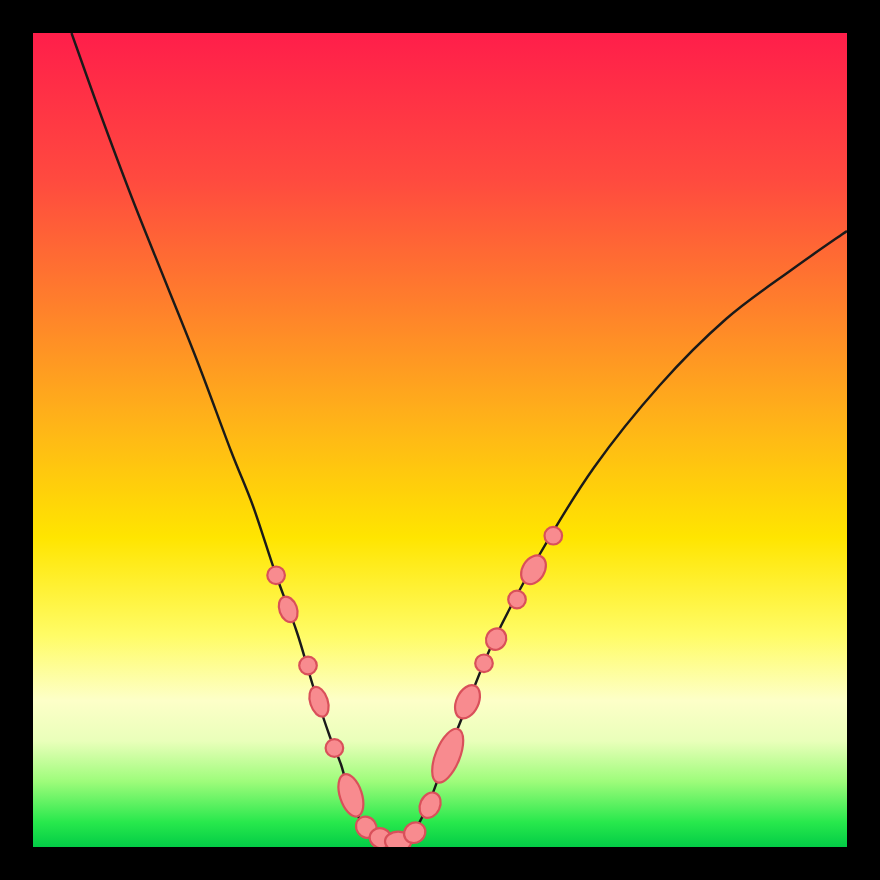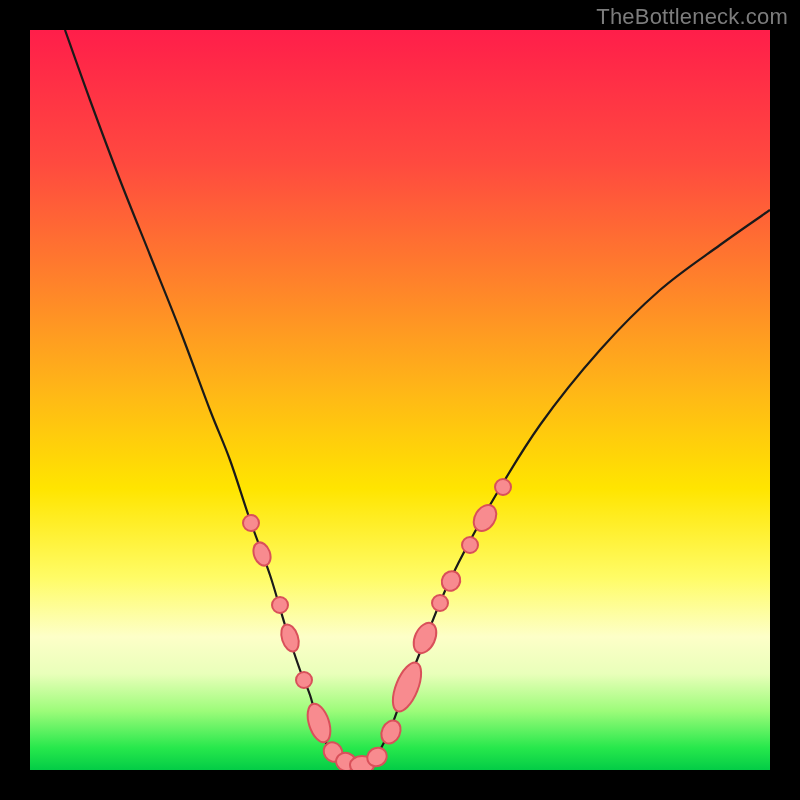--- a/index.html
+++ b/index.html
@@ -53,21 +53,20 @@
     top: 0;
     left: 0;
     width: 740px;
     height: 740px;
   }
 </style>
 </head>
 <body>
 
 <div class="frame">
-  <div class="watermark">TheBottleneck.com</div>
 
   <div class="plot-area">
     <svg class="curves" viewBox="0 0 740 740" preserveAspectRatio="none">
       <path id="curve-path" fill="none" stroke="#1a1a1a" stroke-width="2.2" d="M 35 0 C 39.166666666666664 11.666666666666666, 50.833333333333336 45, 60 70 C 69.16666666666667 95, 80 124.16666666666667, 90 150 C 100 175.83333333333334, 110 200, 120 225 C 130 250, 140 274.1666666666667, 150 300 C 160 325.8333333333333, 171.66666666666666 358.3333333333333, 180 380 C 188.33333333333334 401.6666666666667, 193.33333333333334 411.6666666666667, 200 430 C 206.66666666666666 448.3333333333333, 213.33333333333334 470.8333333333333, 220 490 C 226.66666666666666 509.1666666666667, 234.16666666666666 527.5, 240 545 C 245.83333333333334 562.5, 250 579.1666666666666, 255 595 C 260 610.8333333333334, 265.8333333333333 628.3333333333334, 270 640 C 274.1666666666667 651.6666666666666, 276.6666666666667 655, 280 665 C 283.3333333333333 675, 286.6666666666667 690.8333333333334, 290 700 C 293.3333333333333 709.1666666666666, 298.3333333333333 716.6666666666666, 300 720 C 301.6666666666667 723.3333333333334, 298.3333333333333 718.3333333333334, 300 720 C 301.6666666666667 721.6666666666666, 306.6666666666667 727.5, 310 730 C 313.3333333333333 732.5, 316.6666666666667 734.1666666666666, 320 735 C 323.3333333333333 735.8333333333334, 326.6666666666667 735.8333333333334, 330 735 C 333.3333333333333 734.1666666666666, 336.6666666666667 732.5, 340 730 C 343.3333333333333 727.5, 348.3333333333333 721.6666666666666, 350 720 C 351.6666666666667 718.3333333333334, 348.3333333333333 723.3333333333334, 350 720 C 351.6666666666667 716.6666666666666, 355.8333333333333 710, 360 700 C 364.1666666666667 690, 369.1666666666667 675, 375 660 C 380.8333333333333 645, 387.5 628.3333333333334, 395 610 C 402.5 591.6666666666666, 409.1666666666667 572.5, 420 550 C 430.8333333333333 527.5, 445 500.8333333333333, 460 475 C 475 449.1666666666667, 491.6666666666667 420.8333333333333, 510 395 C 528.3333333333334 369.1666666666667, 550 342.5, 570 320 C 590 297.5, 610 277.5, 630 260 C 650 242.5, 671.6666666666666 228.33333333333334, 690 215 C 708.3333333333334 201.66666666666666, 731.6666666666666 185.83333333333334, 740 180"></path>
       <g id="marker-layer">
           <ellipse cx="221" cy="493" rx="8" ry="8" fill="#f88b8f" stroke="#d9505a" stroke-width="2"></ellipse>
           <ellipse cx="232" cy="524" rx="12" ry="8" transform="rotate(70 232 524)" fill="#f88b8f" stroke="#d9505a" stroke-width="2"></ellipse>
           <ellipse cx="250" cy="575" rx="8" ry="8" fill="#f88b8f" stroke="#d9505a" stroke-width="2"></ellipse>
           <ellipse cx="260" cy="608" rx="14" ry="8" transform="rotate(72 260 608)" fill="#f88b8f" stroke="#d9505a" stroke-width="2"></ellipse>
           <ellipse cx="274" cy="650" rx="8" ry="8" fill="#f88b8f" stroke="#d9505a" stroke-width="2"></ellipse>

